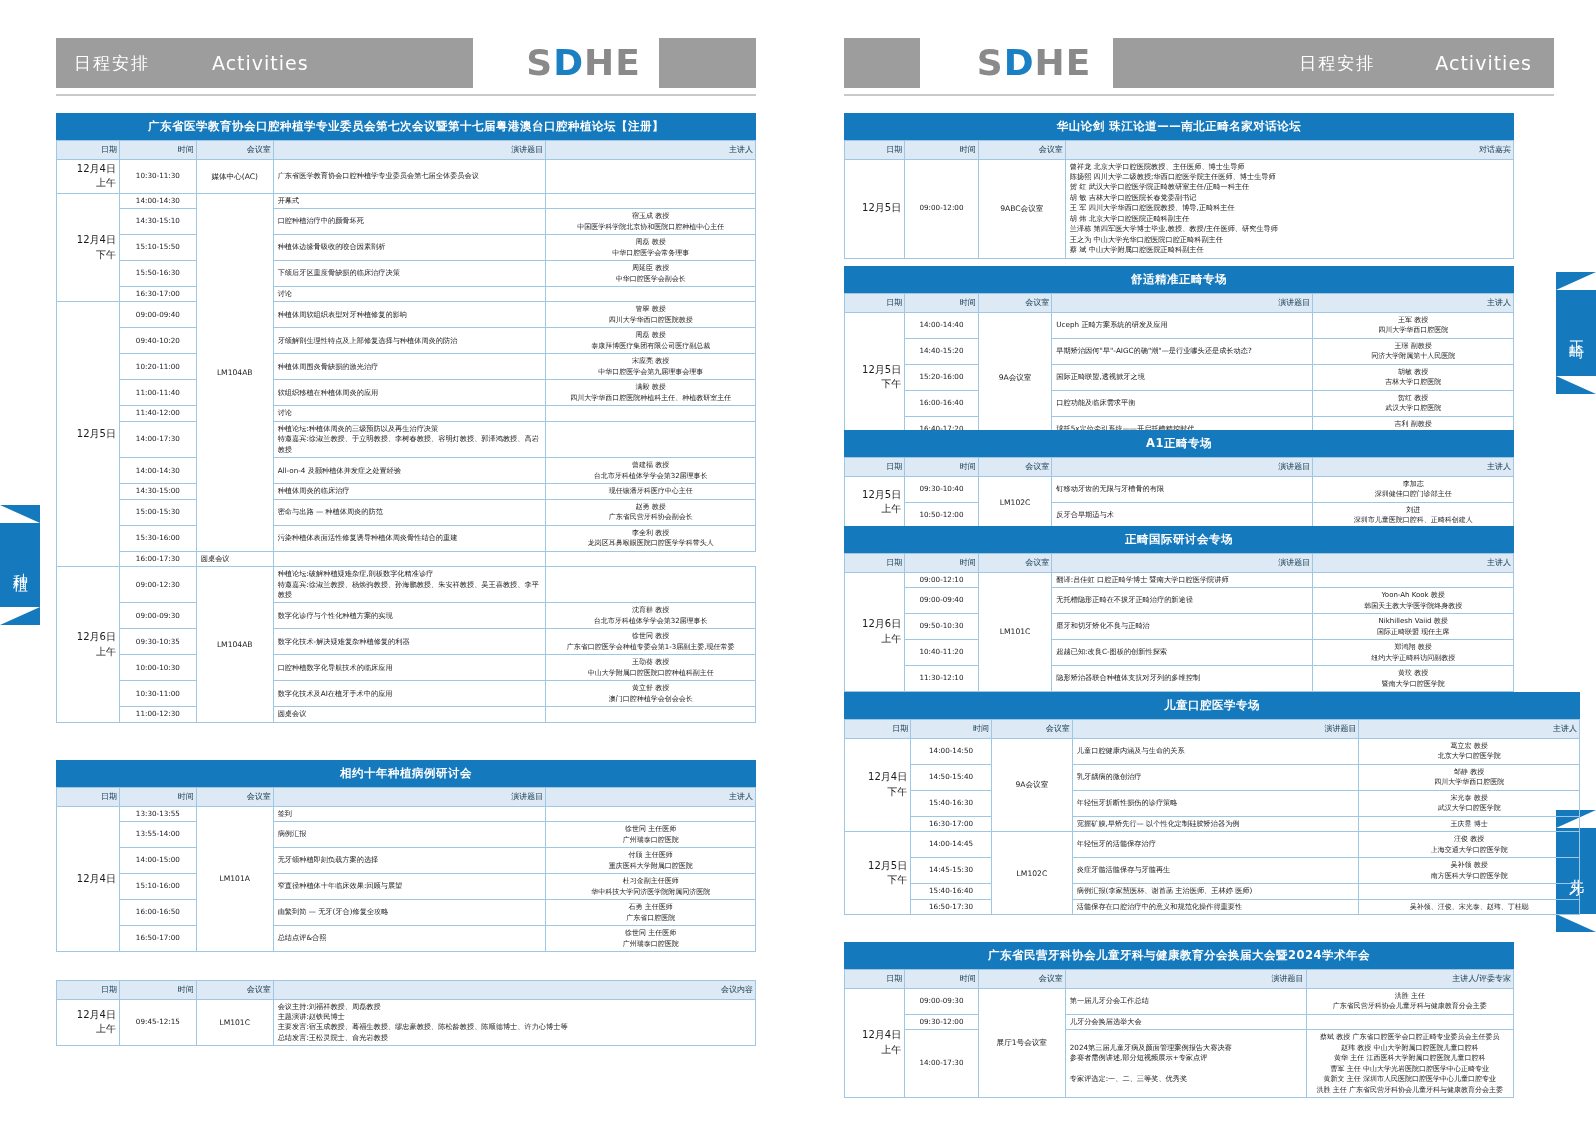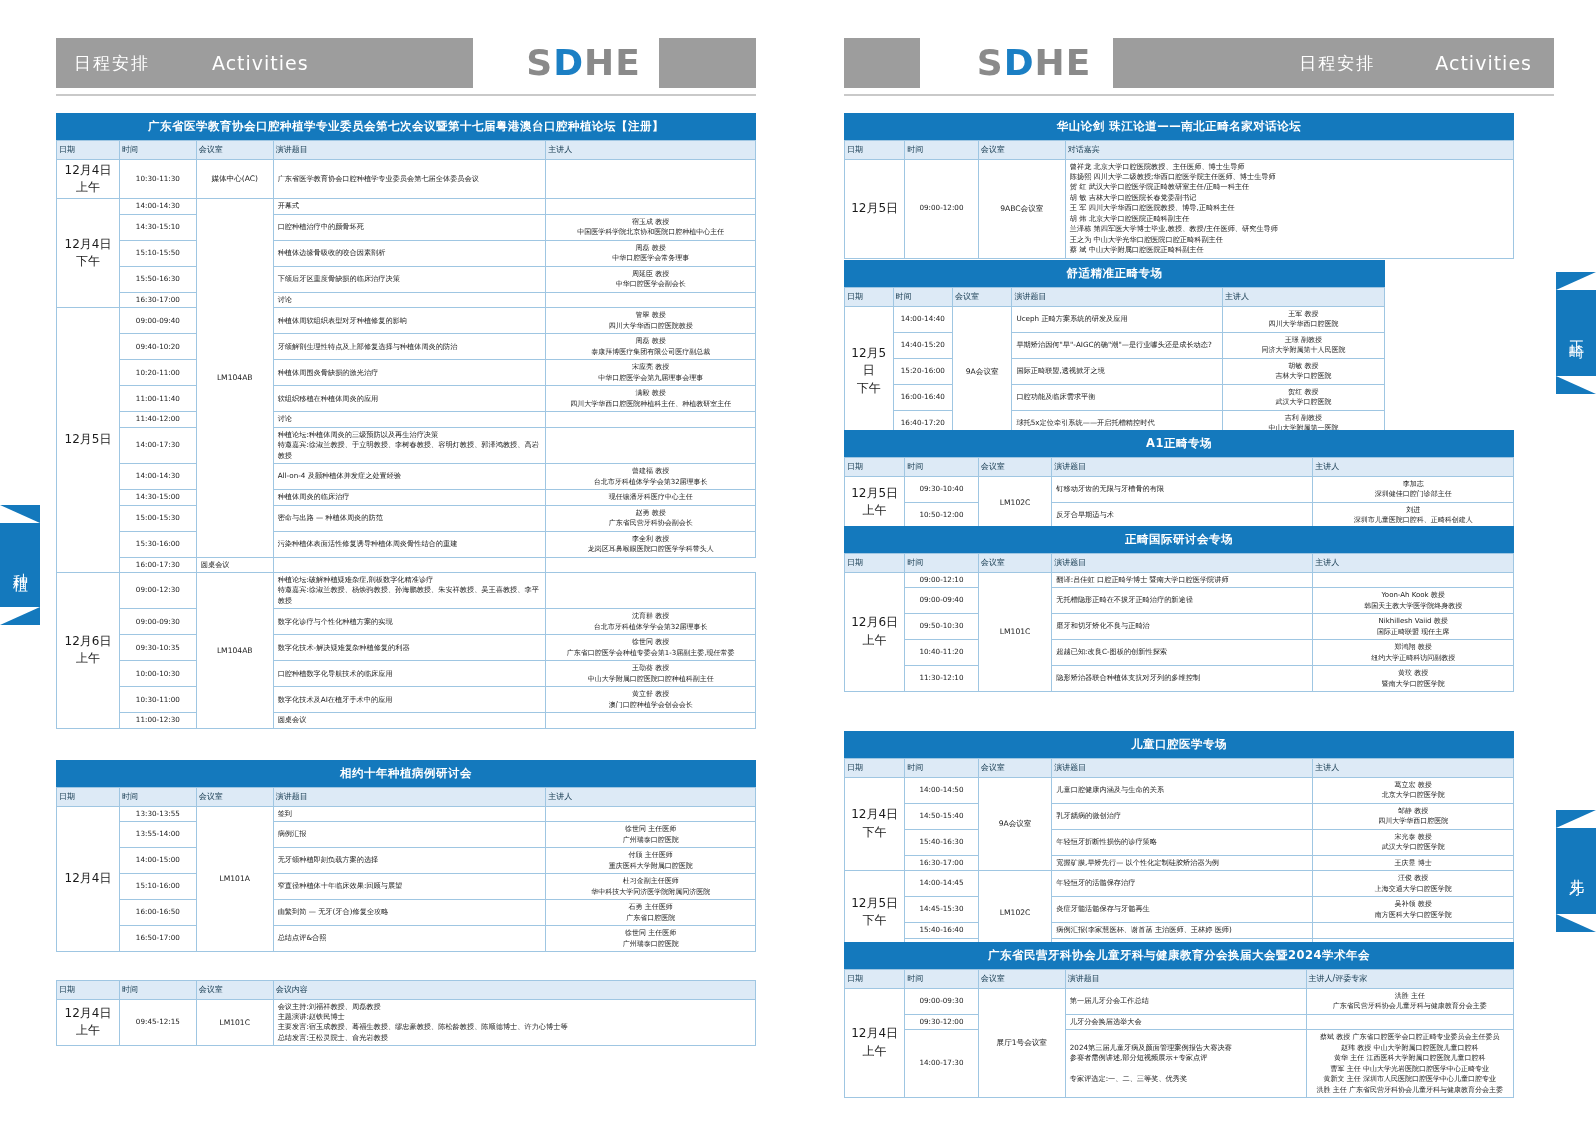--- a/index.html
+++ b/index.html
@@ -19,23 +19,23 @@
   .logo-mark{color:#1b7fc4;}
   .hdr-rule{position:absolute;height:2px;background:#c9c9c9;}
 
   
   .block{position:absolute;}
   .tbl-title{background:#1479bd;color:#fff;text-align:center;font-size:11.5px;font-weight:bold;
              padding:5px 0;border:1px solid #1479bd;letter-spacing:0.5px;}
   table{border-collapse:collapse;width:100%;table-layout:fixed;}
   td,th{border:1px solid #9fc6e2;font-size:7.2px;line-height:1.45;padding:2px 3px;
         vertical-align:middle;color:#1a1a1a;}
-  th{background:#ddeaf6;text-align:left;font-weight:normal;font-size:8px;color:#14394f;padding:3px 2px;}
+  th{background:#ddeaf6;text-align:right;font-weight:normal;font-size:8px;color:#14394f;padding:3px 2px;}
   td.c{text-align:center;}
-  td.date{text-align:center;font-size:12px;}
+  td.date{text-align:right;font-size:10px;}
   td.room{text-align:center;font-size:7.6px;}
   td.topic{text-align:left;padding-left:4px;}
   td.spk{text-align:center;font-size:7px;line-height:1.5;}
   .nowrapish{white-space:pre-line;}
   .tabwrap{position:absolute;}
   .tabwrap .body{background:#1479bd;color:#fff;writing-mode:vertical-rl;text-orientation:upright;
     font-size:15px;letter-spacing:4px;display:flex;align-items:center;justify-content:center;}
   .tri{width:0;height:0;}
 </style>
 </head>
@@ -375,21 +375,21 @@
 胡  敏  吉林大学口腔医院长春党委副书记
 王  军  四川大学华西口腔医院教授、博导,正畸科主任
 胡  炜  北京大学口腔医院正畸科副主任
 兰泽栋  第四军医大学博士毕业,教授、教授/主任医师、研究生导师
 王之为  中山大学光华口腔医院口腔正畸科副主任
 蔡  斌  中山大学附属口腔医院正畸科副主任</td>
             </tr>
           </tbody>
         </table>
       </div>
-    <div class="block" style="left:46px;top:260px;width:541px;">
+    <div class="block" style="left:46px;top:266px;width:670px;">
         <div class="tbl-title">舒适精准正畸专场</div>
         <table>
           <colgroup>
             <col style="width: 9%;">
             <col style="width: 11%;">
             <col style="width: 11%;">
             <col style="width: 39%;">
             <col style="width: 30%;">
           </colgroup>
           <thead>
@@ -524,21 +524,21 @@
             </tr>
             <tr>
               <td class="c">11:30-12:10</td>
               <td class="topic nowrapish">隐形矫治器联合种植体支抗对牙列的多维控制</td>
               <td class="spk nowrapish">黄玟 教授
 暨南大学口腔医学院</td>
             </tr>
           </tbody>
         </table>
       </div>
-    <div class="block" style="left:46px;top:731px;width:670px;">
+    <div class="block" style="left:46px;top:692px;width:736px;">
         <div class="tbl-title">儿童口腔医学专场</div>
         <table>
           <colgroup>
             <col style="width: 9%;">
             <col style="width: 11%;">
             <col style="width: 11%;">
             <col style="width: 39%;">
             <col style="width: 30%;">
           </colgroup>
           <thead>

